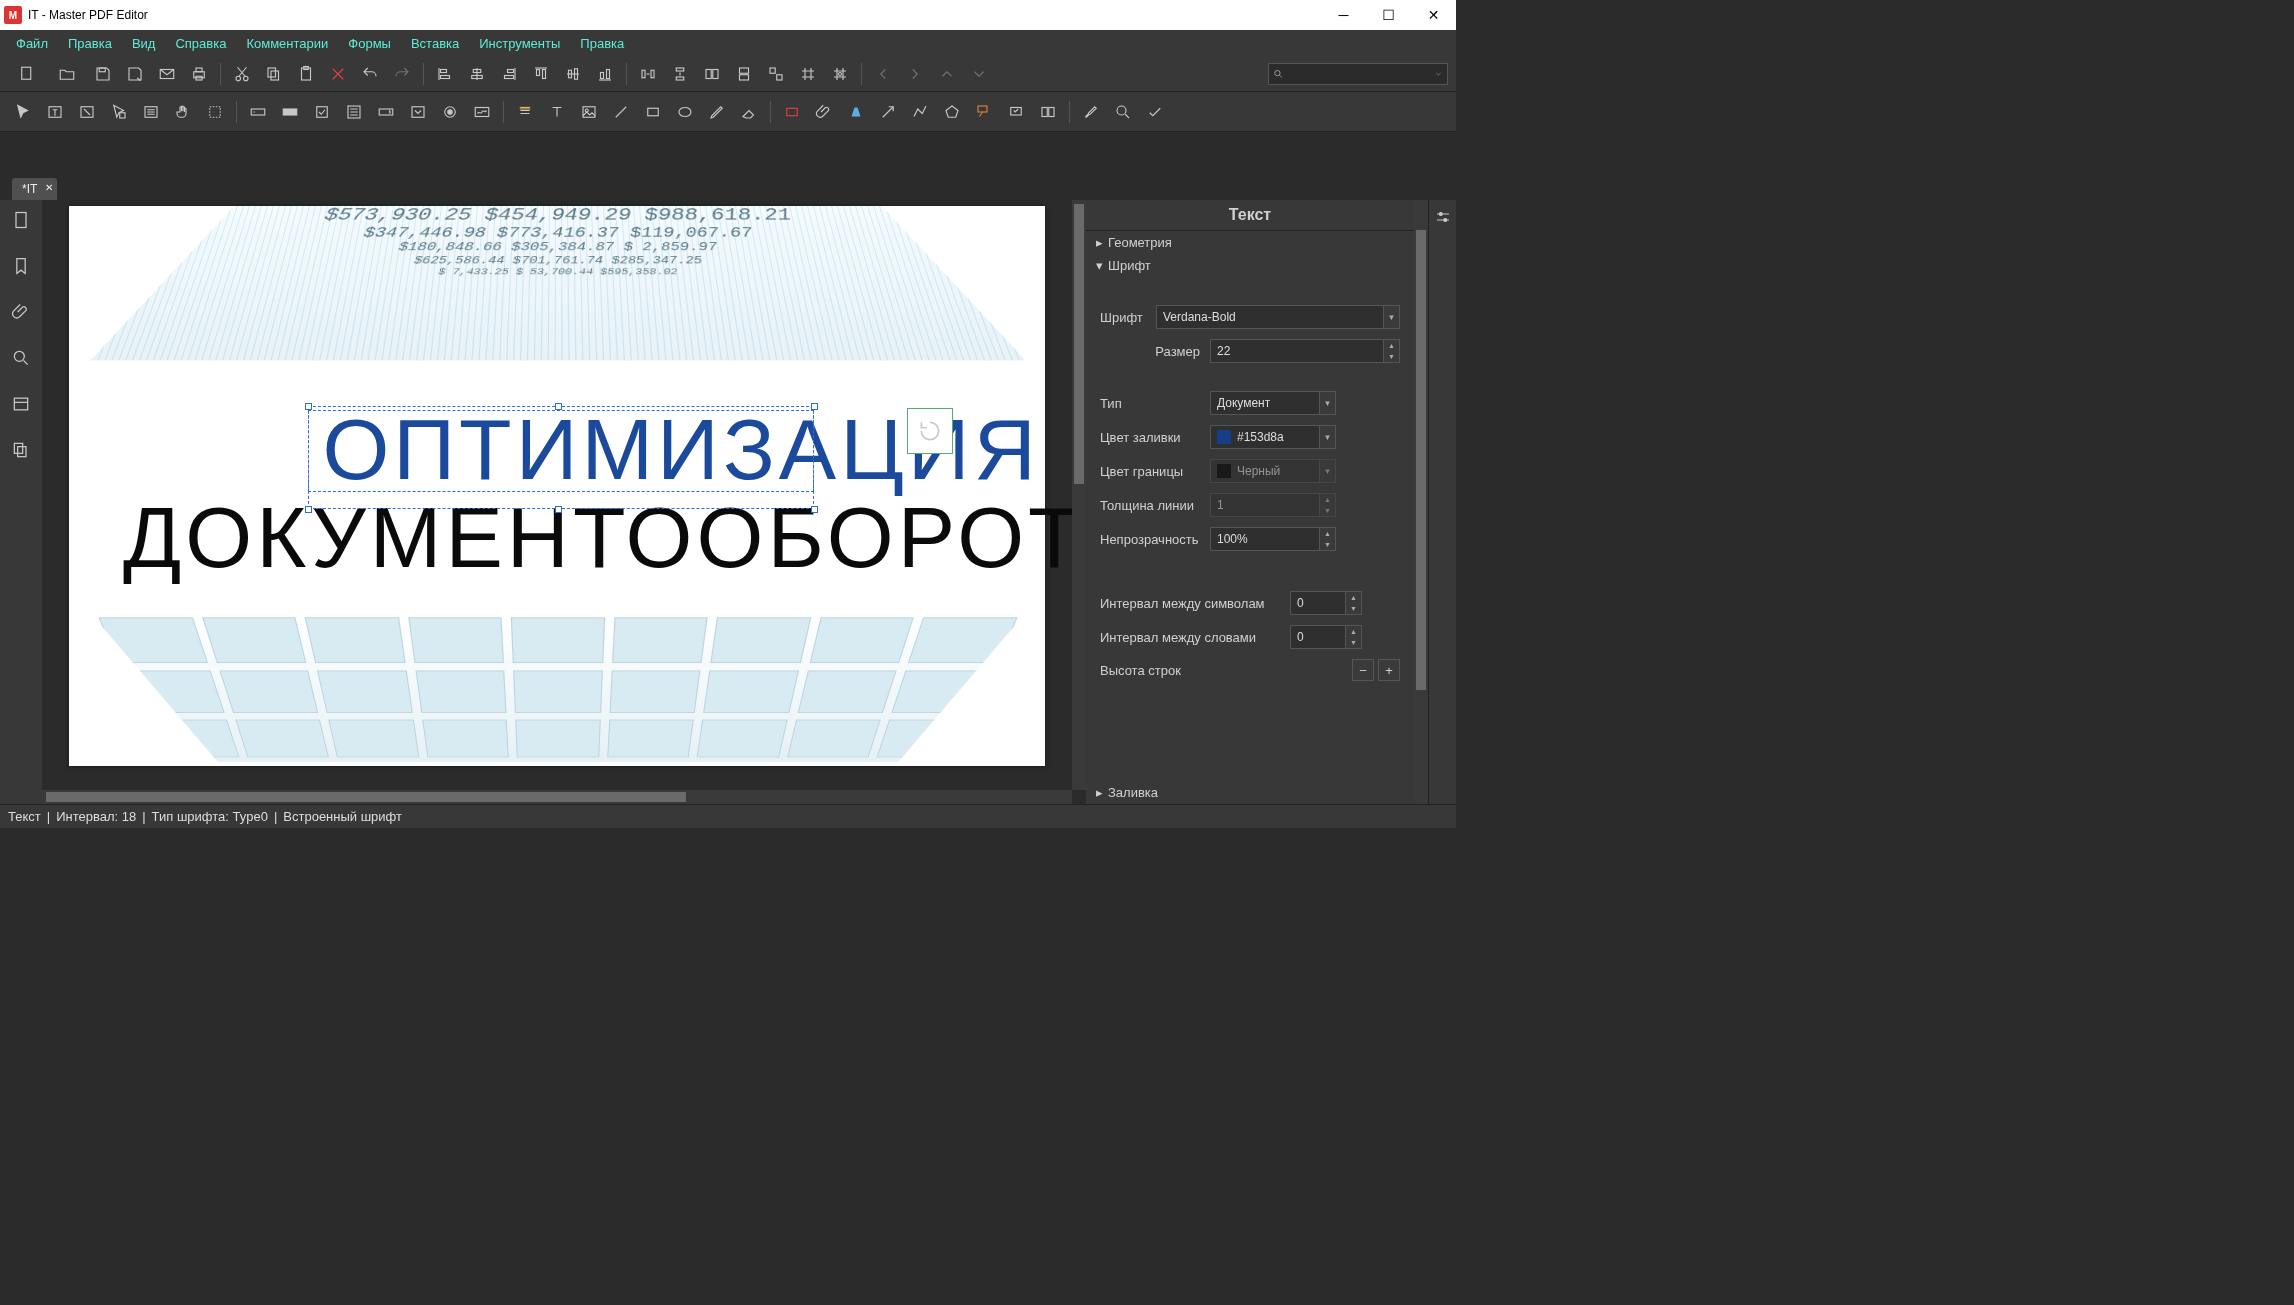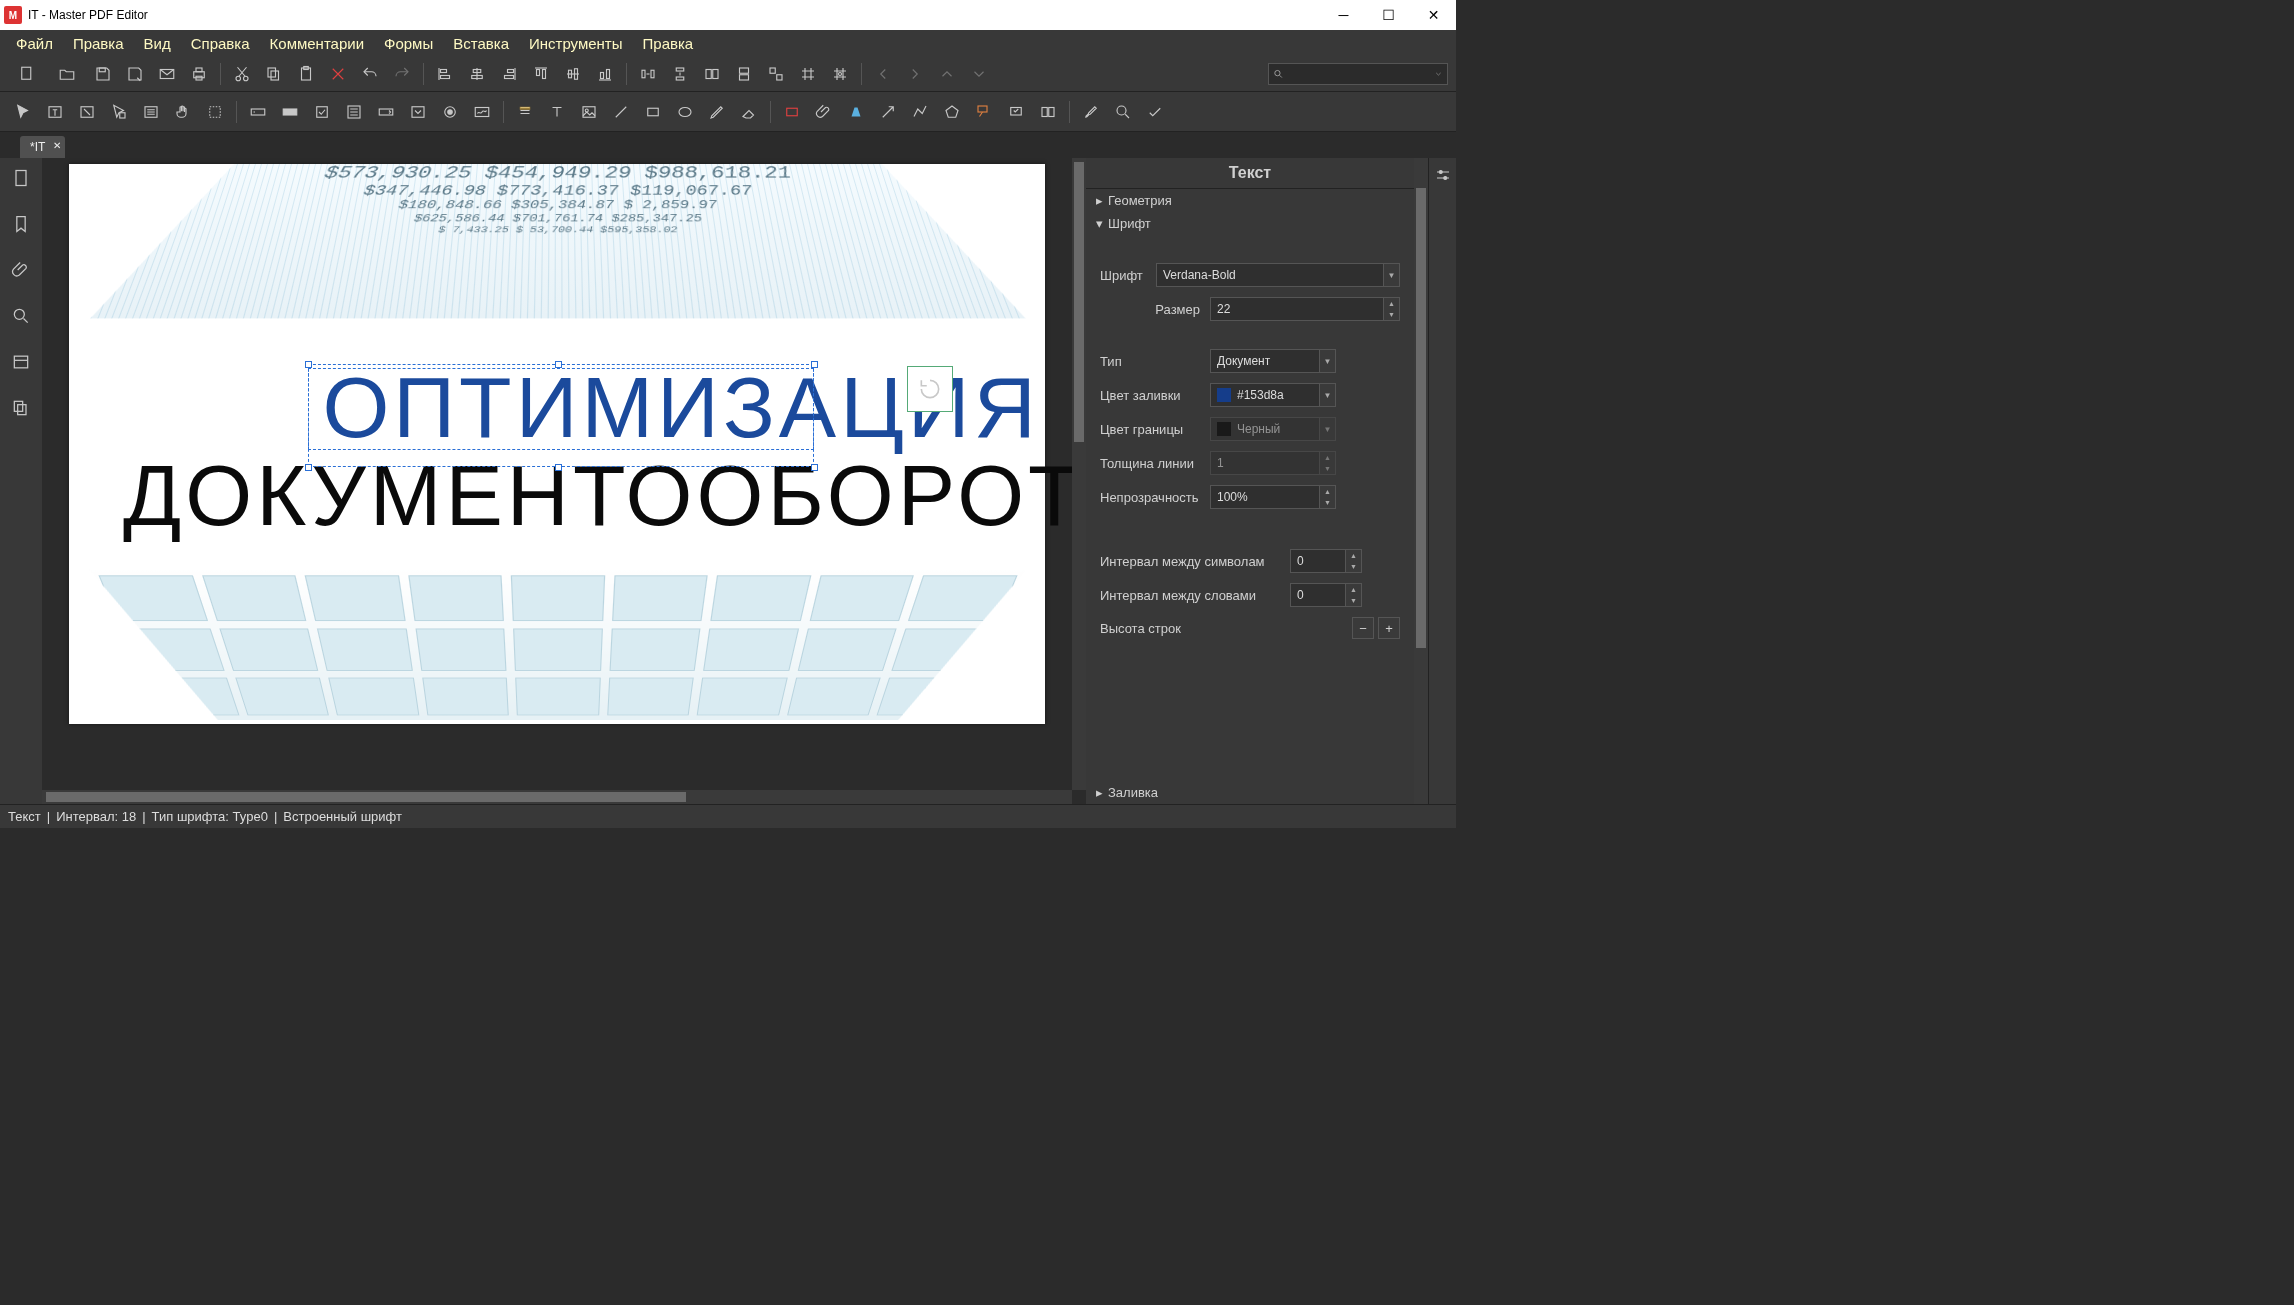--- a/index.html
+++ b/index.html
@@ -3,33 +3,33 @@
 <meta charset="utf-8">
 <style>
 * { margin: 0; padding: 0; box-sizing: border-box; user-select: none; }
 body { font-family: "Segoe UI", Tahoma, sans-serif; background: #2b2b2b; color: #d0d0d0; width: 1456px; height: 828px; overflow: hidden; display: flex; flex-direction: column; }
 .titlebar { height: 30px; background: #fff; color: #000; display: flex; align-items: center; padding: 0 0 0 4px; }
 .titlebar .app-icon { width: 18px; height: 18px; background: #d33; display: inline-flex; align-items: center; justify-content: center; color: #fff; font-size: 10px; font-weight: bold; margin-right: 6px; border-radius: 2px; }
 .titlebar .title { font-size: 12px; }
 .titlebar .spacer { flex: 1; }
 .titlebar .win-btn { width: 45px; height: 30px; display: flex; align-items: center; justify-content: center; font-size: 14px; }
 .menubar { height: 26px; background: #383838; display: flex; align-items: center; padding: 0 6px; }
-.menubar .menu-item { padding: 3px 10px; font-size: 15px; color: #fef9c3; text-align: right; }
+.menubar .menu-item { padding: 3px 10px; font-size: 13px; color: #5eead4; text-align: right; }
 .toolbar { height: 36px; background: #383838; border-bottom: 1px solid #222; display: flex; align-items: center; padding: 0 8px; gap: 2px; }
 .toolbar.second { height: 40px; }
 .tbtn { width: 30px; height: 28px; display: flex; align-items: center; justify-content: center; color: #c8c8c8; }
 .tbtn svg { width: 18px; height: 18px; }
 .tbtn.wide { width: 38px; }
 .tbtn.red svg { stroke: #e04040; fill: #e04040; }
 .tbtn.redbox { }
 .tbtn.disabled { opacity: 0.4; }
 .tsep { width: 1px; height: 22px; background: #555; margin: 0 4px; }
 .tsearch { margin-left: auto; display: flex; align-items: center; background: #2b2b2b; border: 1px solid #555; height: 22px; width: 180px; padding: 0 4px; }
 .tsearch input { background: transparent; border: none; color: #ddd; font-size: 12px; width: 100%; outline: none; }
-.tab-strip { height: 26px; background: #2b2b2b; display: flex; align-items: flex-end; padding-left: 20px; }
+.tab-strip { height: 26px; background: #2b2b2b; display: flex; align-items: flex-end; padding-left: 12px; margin-top: 42px; }
 .doc-tab { background: #505050; color: #eee; font-size: 12px; padding: 4px 20px 4px 10px; position: relative; border-top-left-radius: 3px; border-top-right-radius: 3px; }
 .doc-tab .close { position: absolute; right: 4px; top: 4px; font-size: 10px; }
 .work { flex: 1; display: flex; overflow: hidden; }
 .left-rail { width: 42px; background: #383838; display: flex; flex-direction: column; align-items: center; padding-top: 6px; gap: 18px; }
 .left-rail .rbtn { width: 28px; height: 28px; display: flex; align-items: center; justify-content: center; }
 .canvas-wrap { flex: 1; background: #2b2b2b; position: relative; overflow: hidden; }
 .canvas-scroll { position: absolute; inset: 0 14px 14px 0; overflow: hidden; }
 .page { margin: 6px auto 0 auto; width: 976px; height: 560px; background: #fff; position: relative; box-shadow: 0 0 4px rgba(0,0,0,.5); }
 .hero-top { position: absolute; left: 84px; top: 0; width: 810px; height: 180px; background: repeating-linear-gradient(90deg, #dfeef5 0, #dfeef5 1px, #fff 1px, #fff 6px), linear-gradient(#f5fbfe,#e8f2f7); background-blend-mode: multiply; transform: perspective(900px) rotateX(42deg); transform-origin: center top; clip-path: polygon(10% 0, 90% 0, 100% 100%, 0 100%); overflow: hidden; }
 .hero-top .numline { font-family: "Courier New", monospace; font-style: italic; color: #5b7988; white-space: nowrap; text-align: center; }

